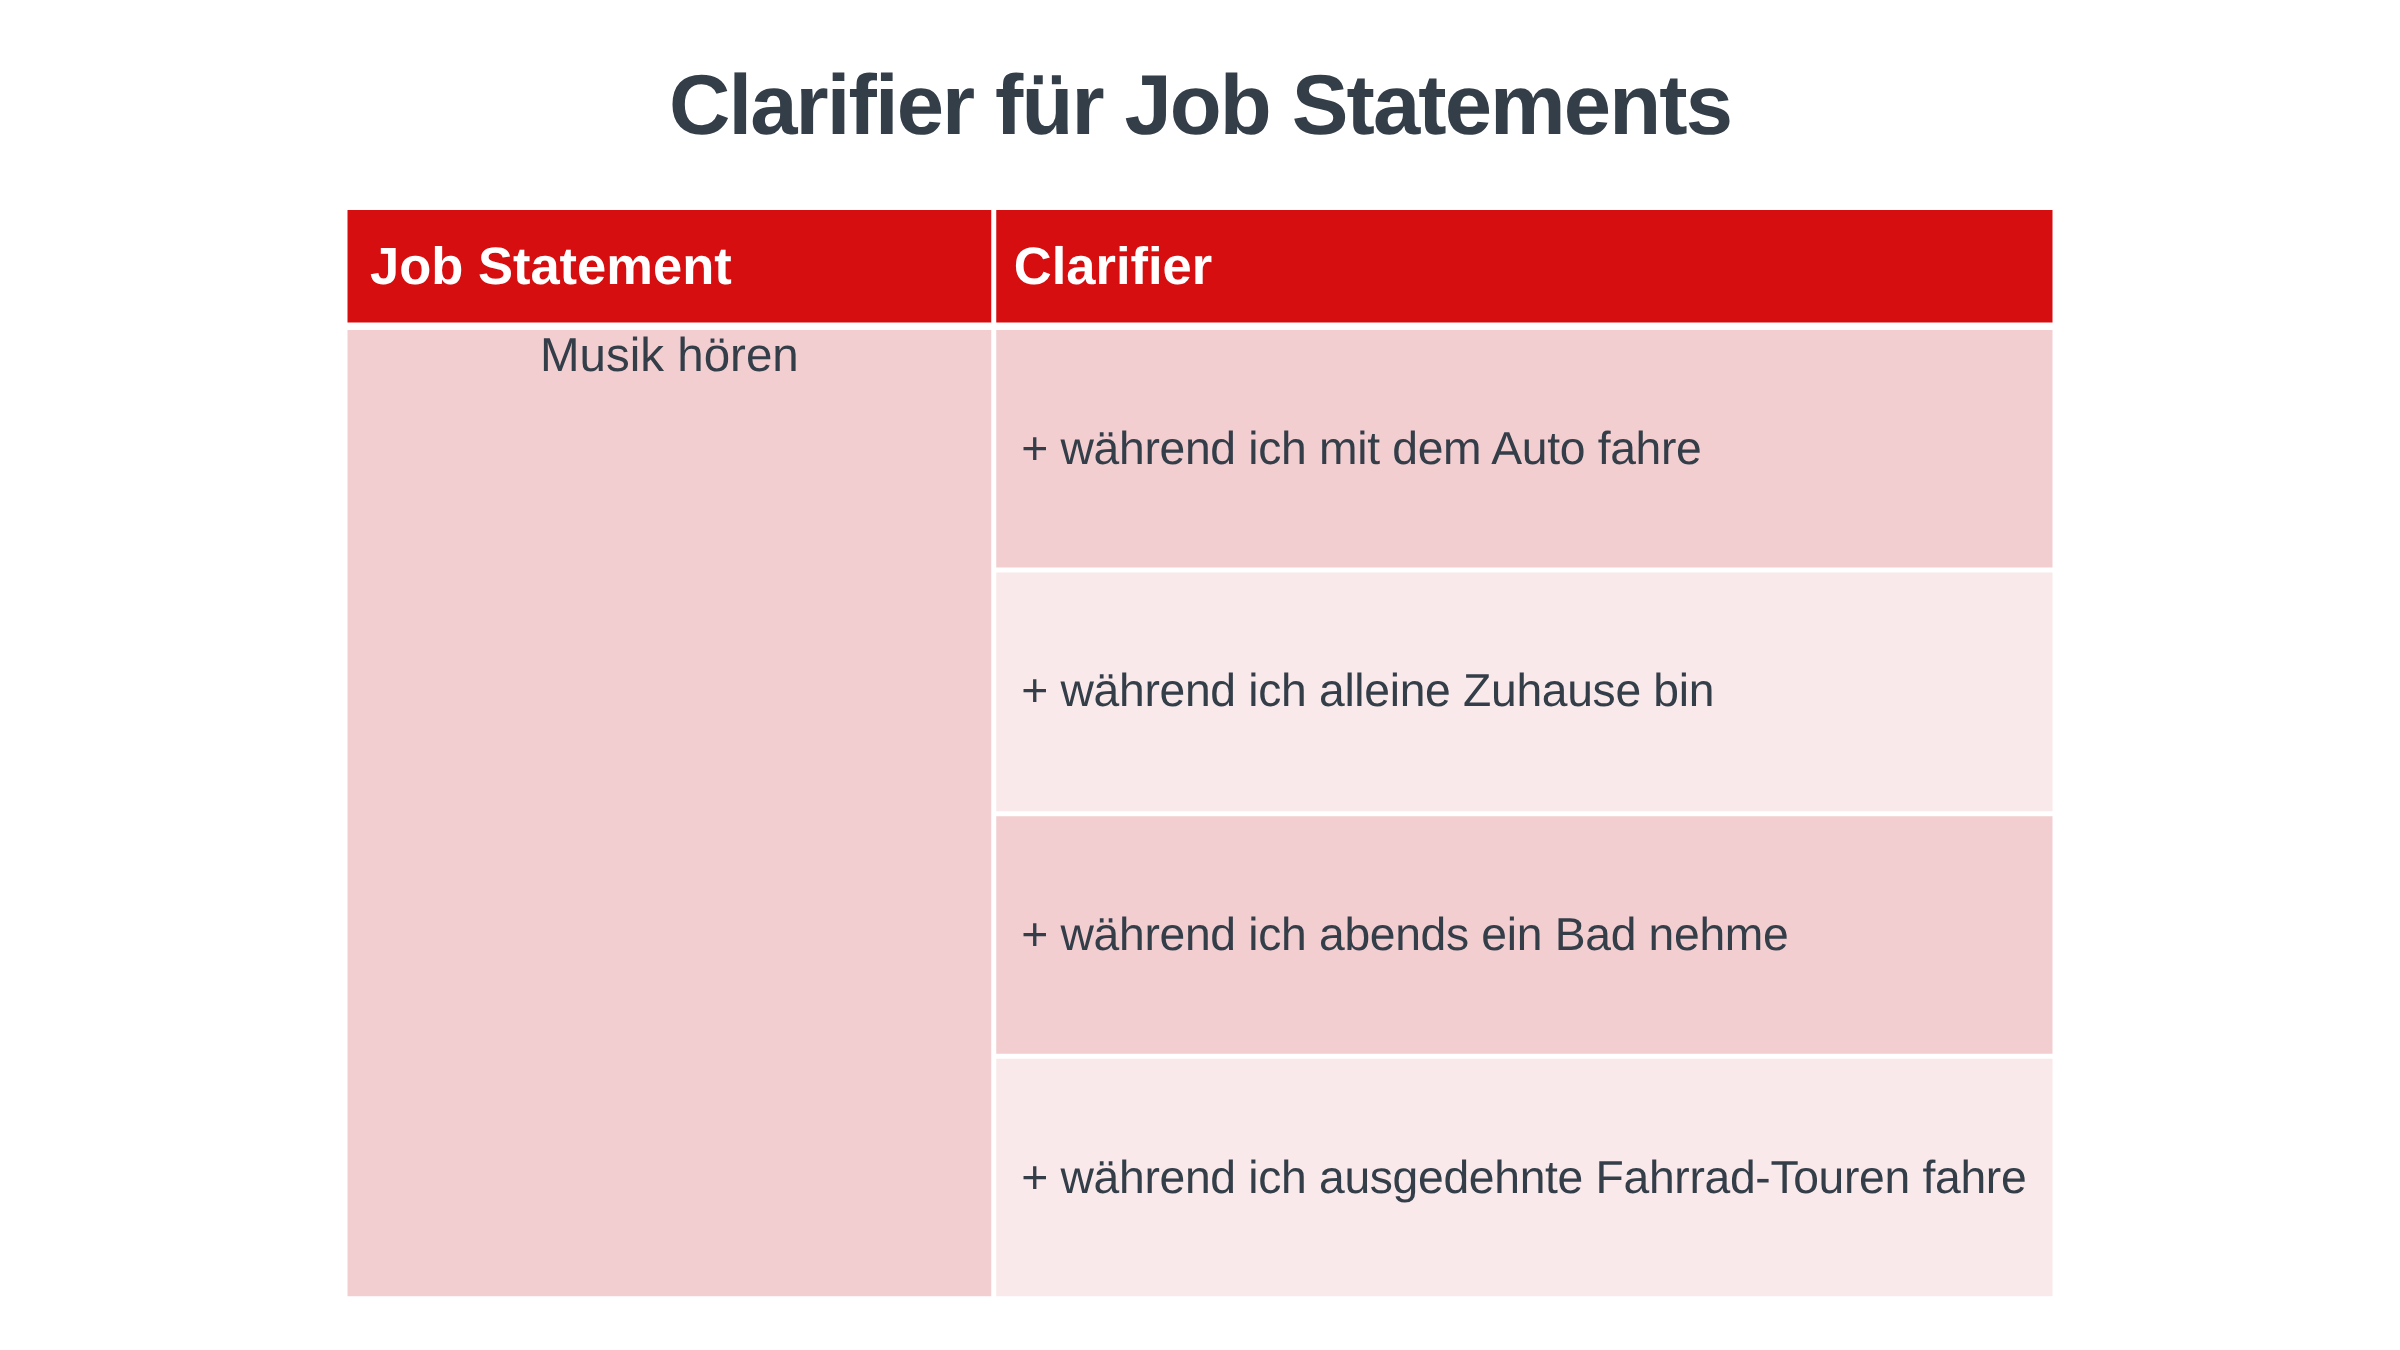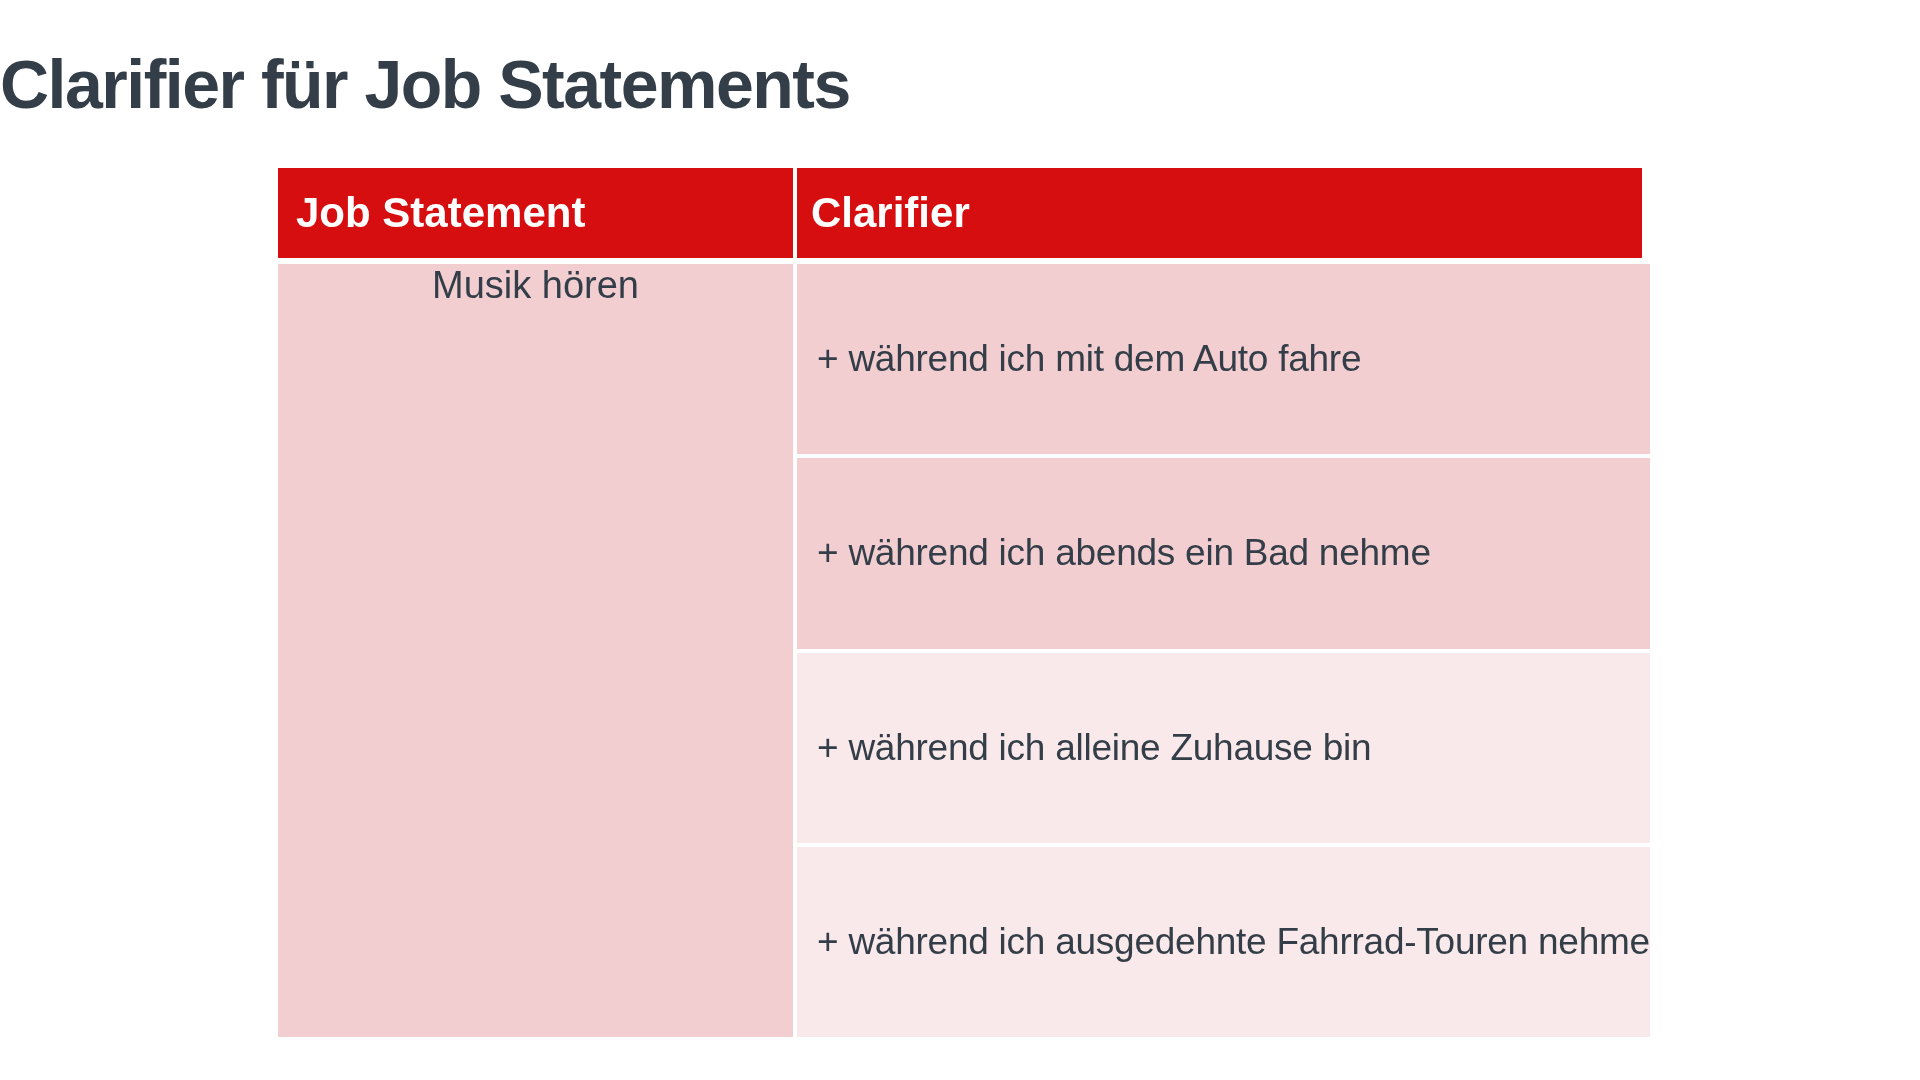--- a/index.html
+++ b/index.html
@@ -19,21 +19,21 @@
     position:relative;
   }
   .slide{
     position:absolute;
     left:0;top:0;width:1920px;height:1080px;
     background:var(--page-background);
   }
   .slide-title{
     position:absolute;
     left:0;top:48px;width:1920px;
-    text-align:left;
+    text-align:center;
     font-size:68px;
     line-height:1.06;
     font-weight:900;
     letter-spacing:-1.5px;
     color:var(--title-text);
   }
   .job-table{
     position:absolute;
     left:278px;top:168px;
     width:1364px;height:869px;
@@ -111,20 +111,20 @@
     </div>
 
     <div class="table-body">
 
       <div class="job-statement-cell">
         <span class="job-statement-label">Musik hören</span>
       </div>
 
       <div class="clarifier-rows">
         <div class="clarifier-row band-dark">+ während ich mit dem Auto fahre</div>
+        <div class="clarifier-row band-light">+ während ich alleine Zuhause bin</div>
         <div class="clarifier-row band-dark">+ während ich abends ein Bad nehme</div>
-        <div class="clarifier-row band-light">+ während ich alleine Zuhause bin</div>
-        <div class="clarifier-row band-light">+ während ich ausgedehnte Fahrrad-Touren nehme</div>
+        <div class="clarifier-row band-light">+ während ich ausgedehnte Fahrrad-Touren fahre</div>
       </div>
 
     </div>
   </div>
 </div>
 
 </body></html>

